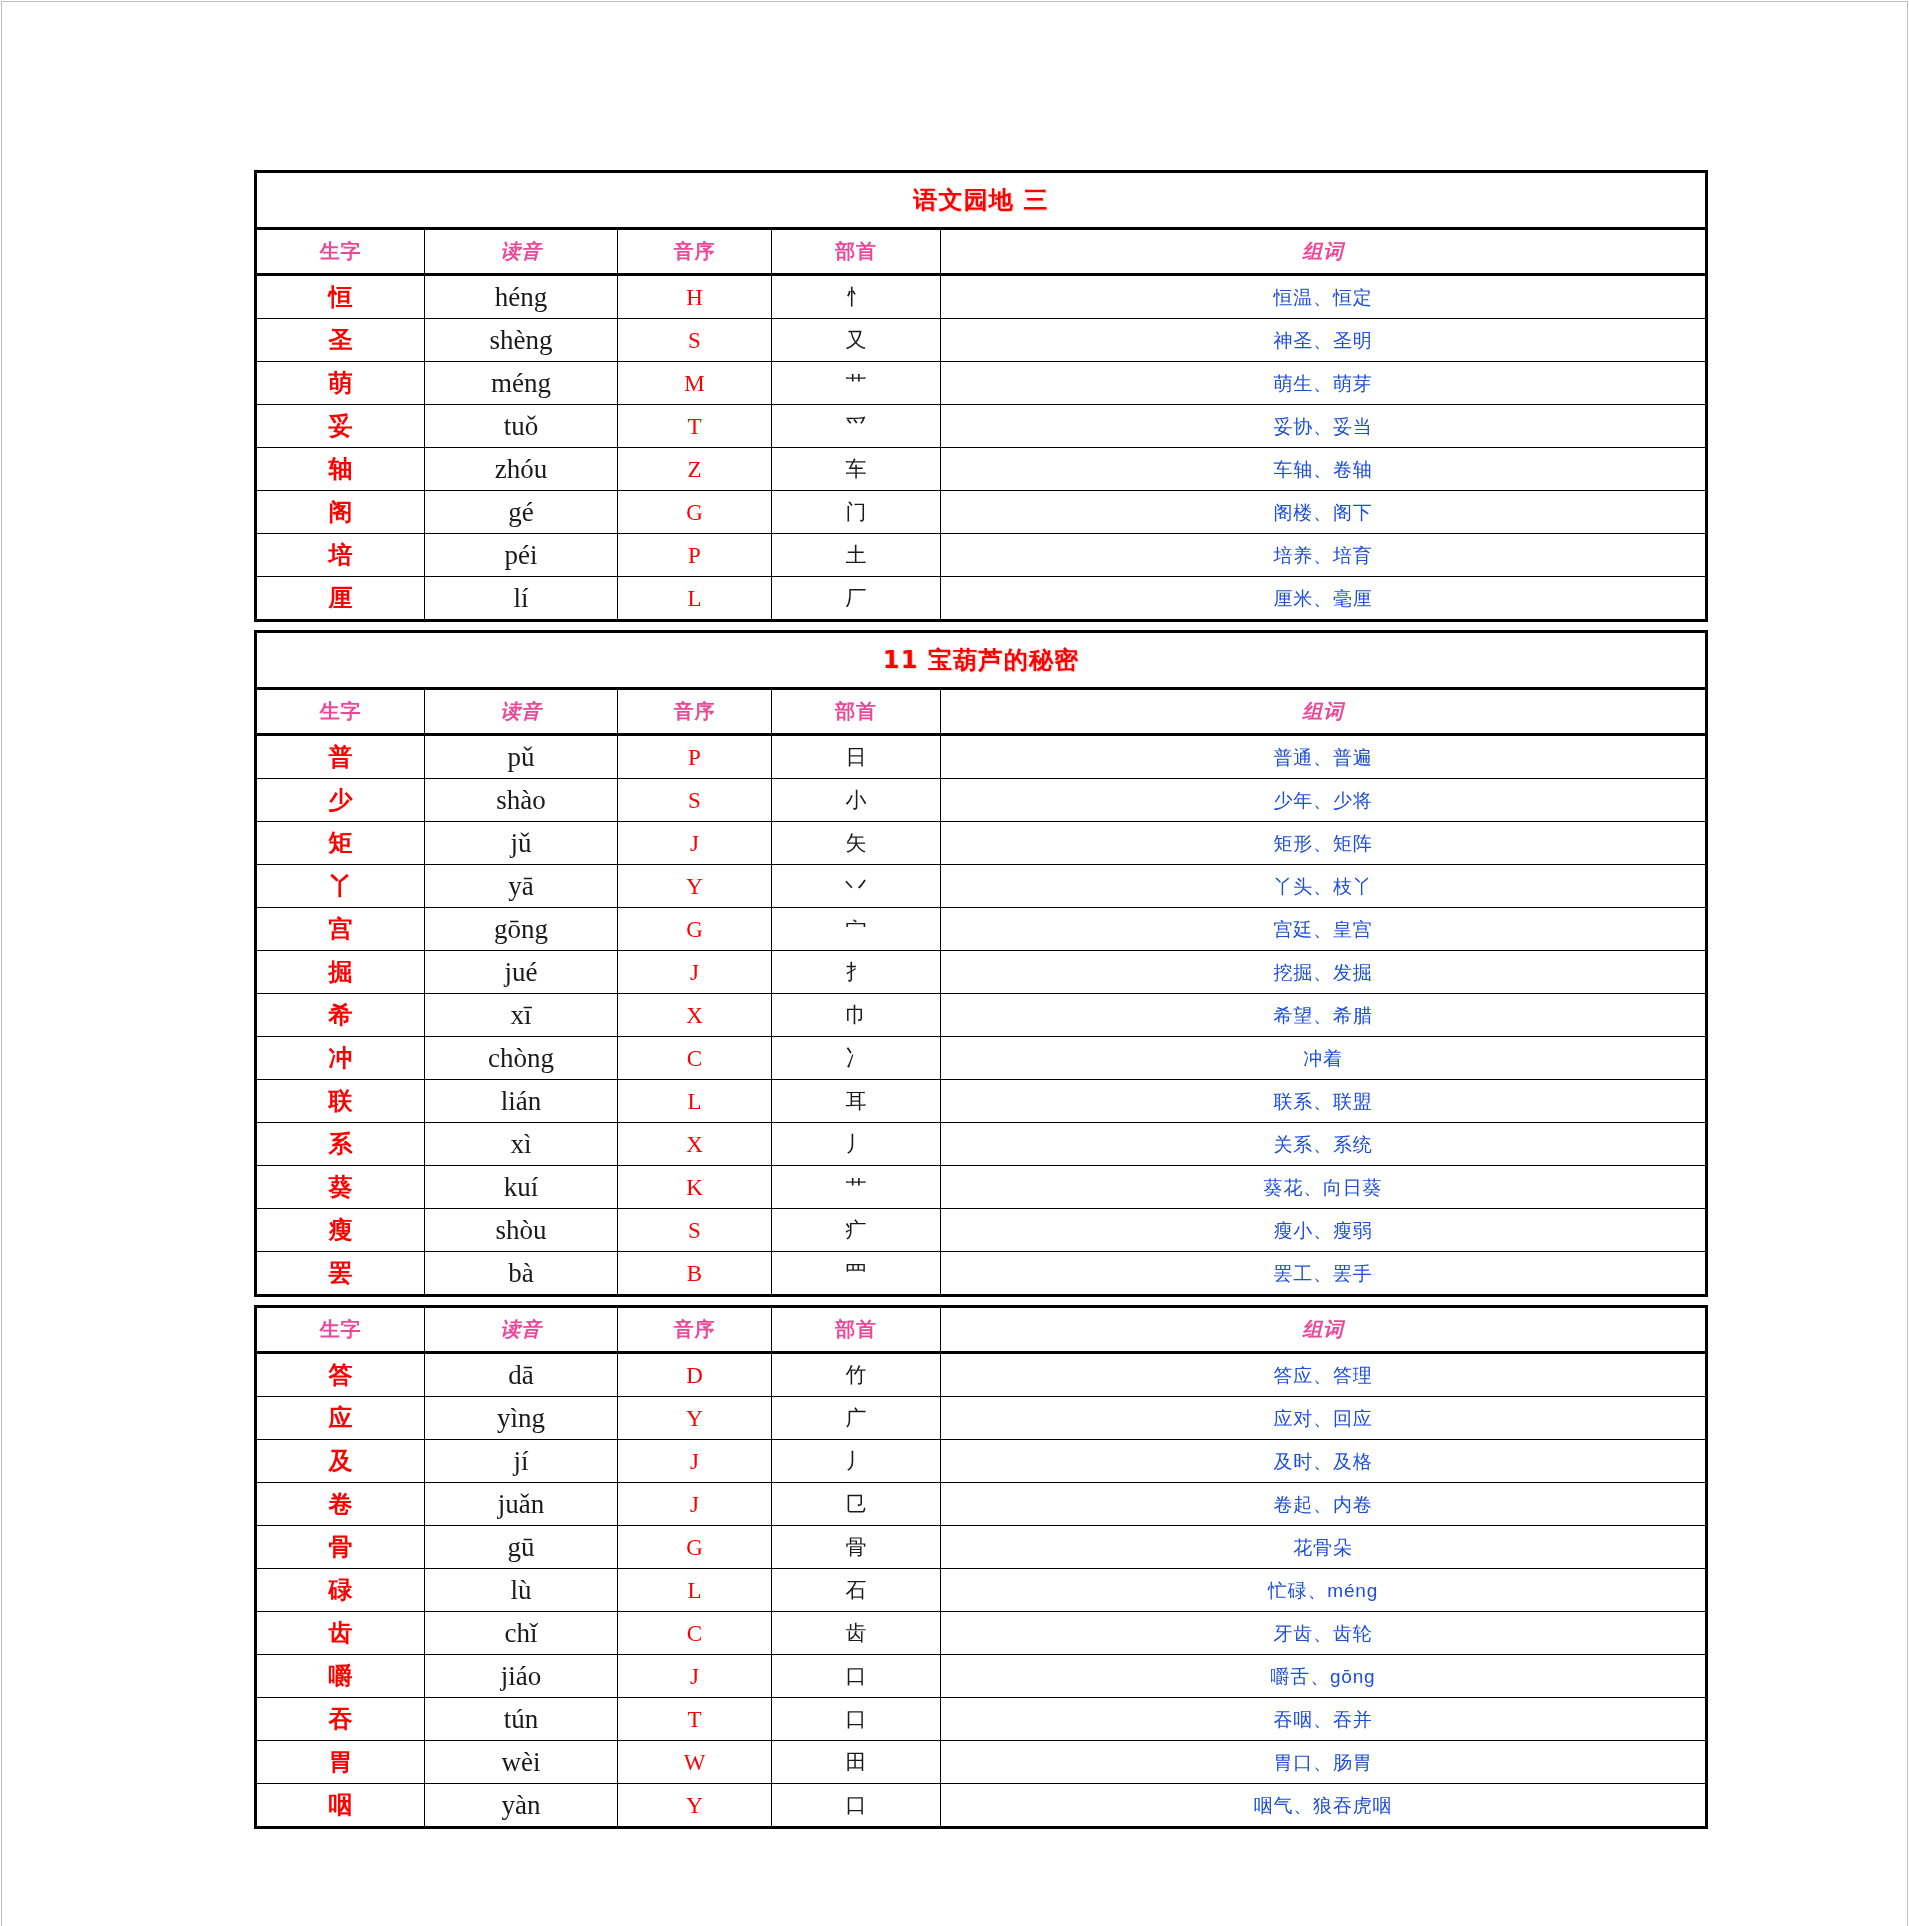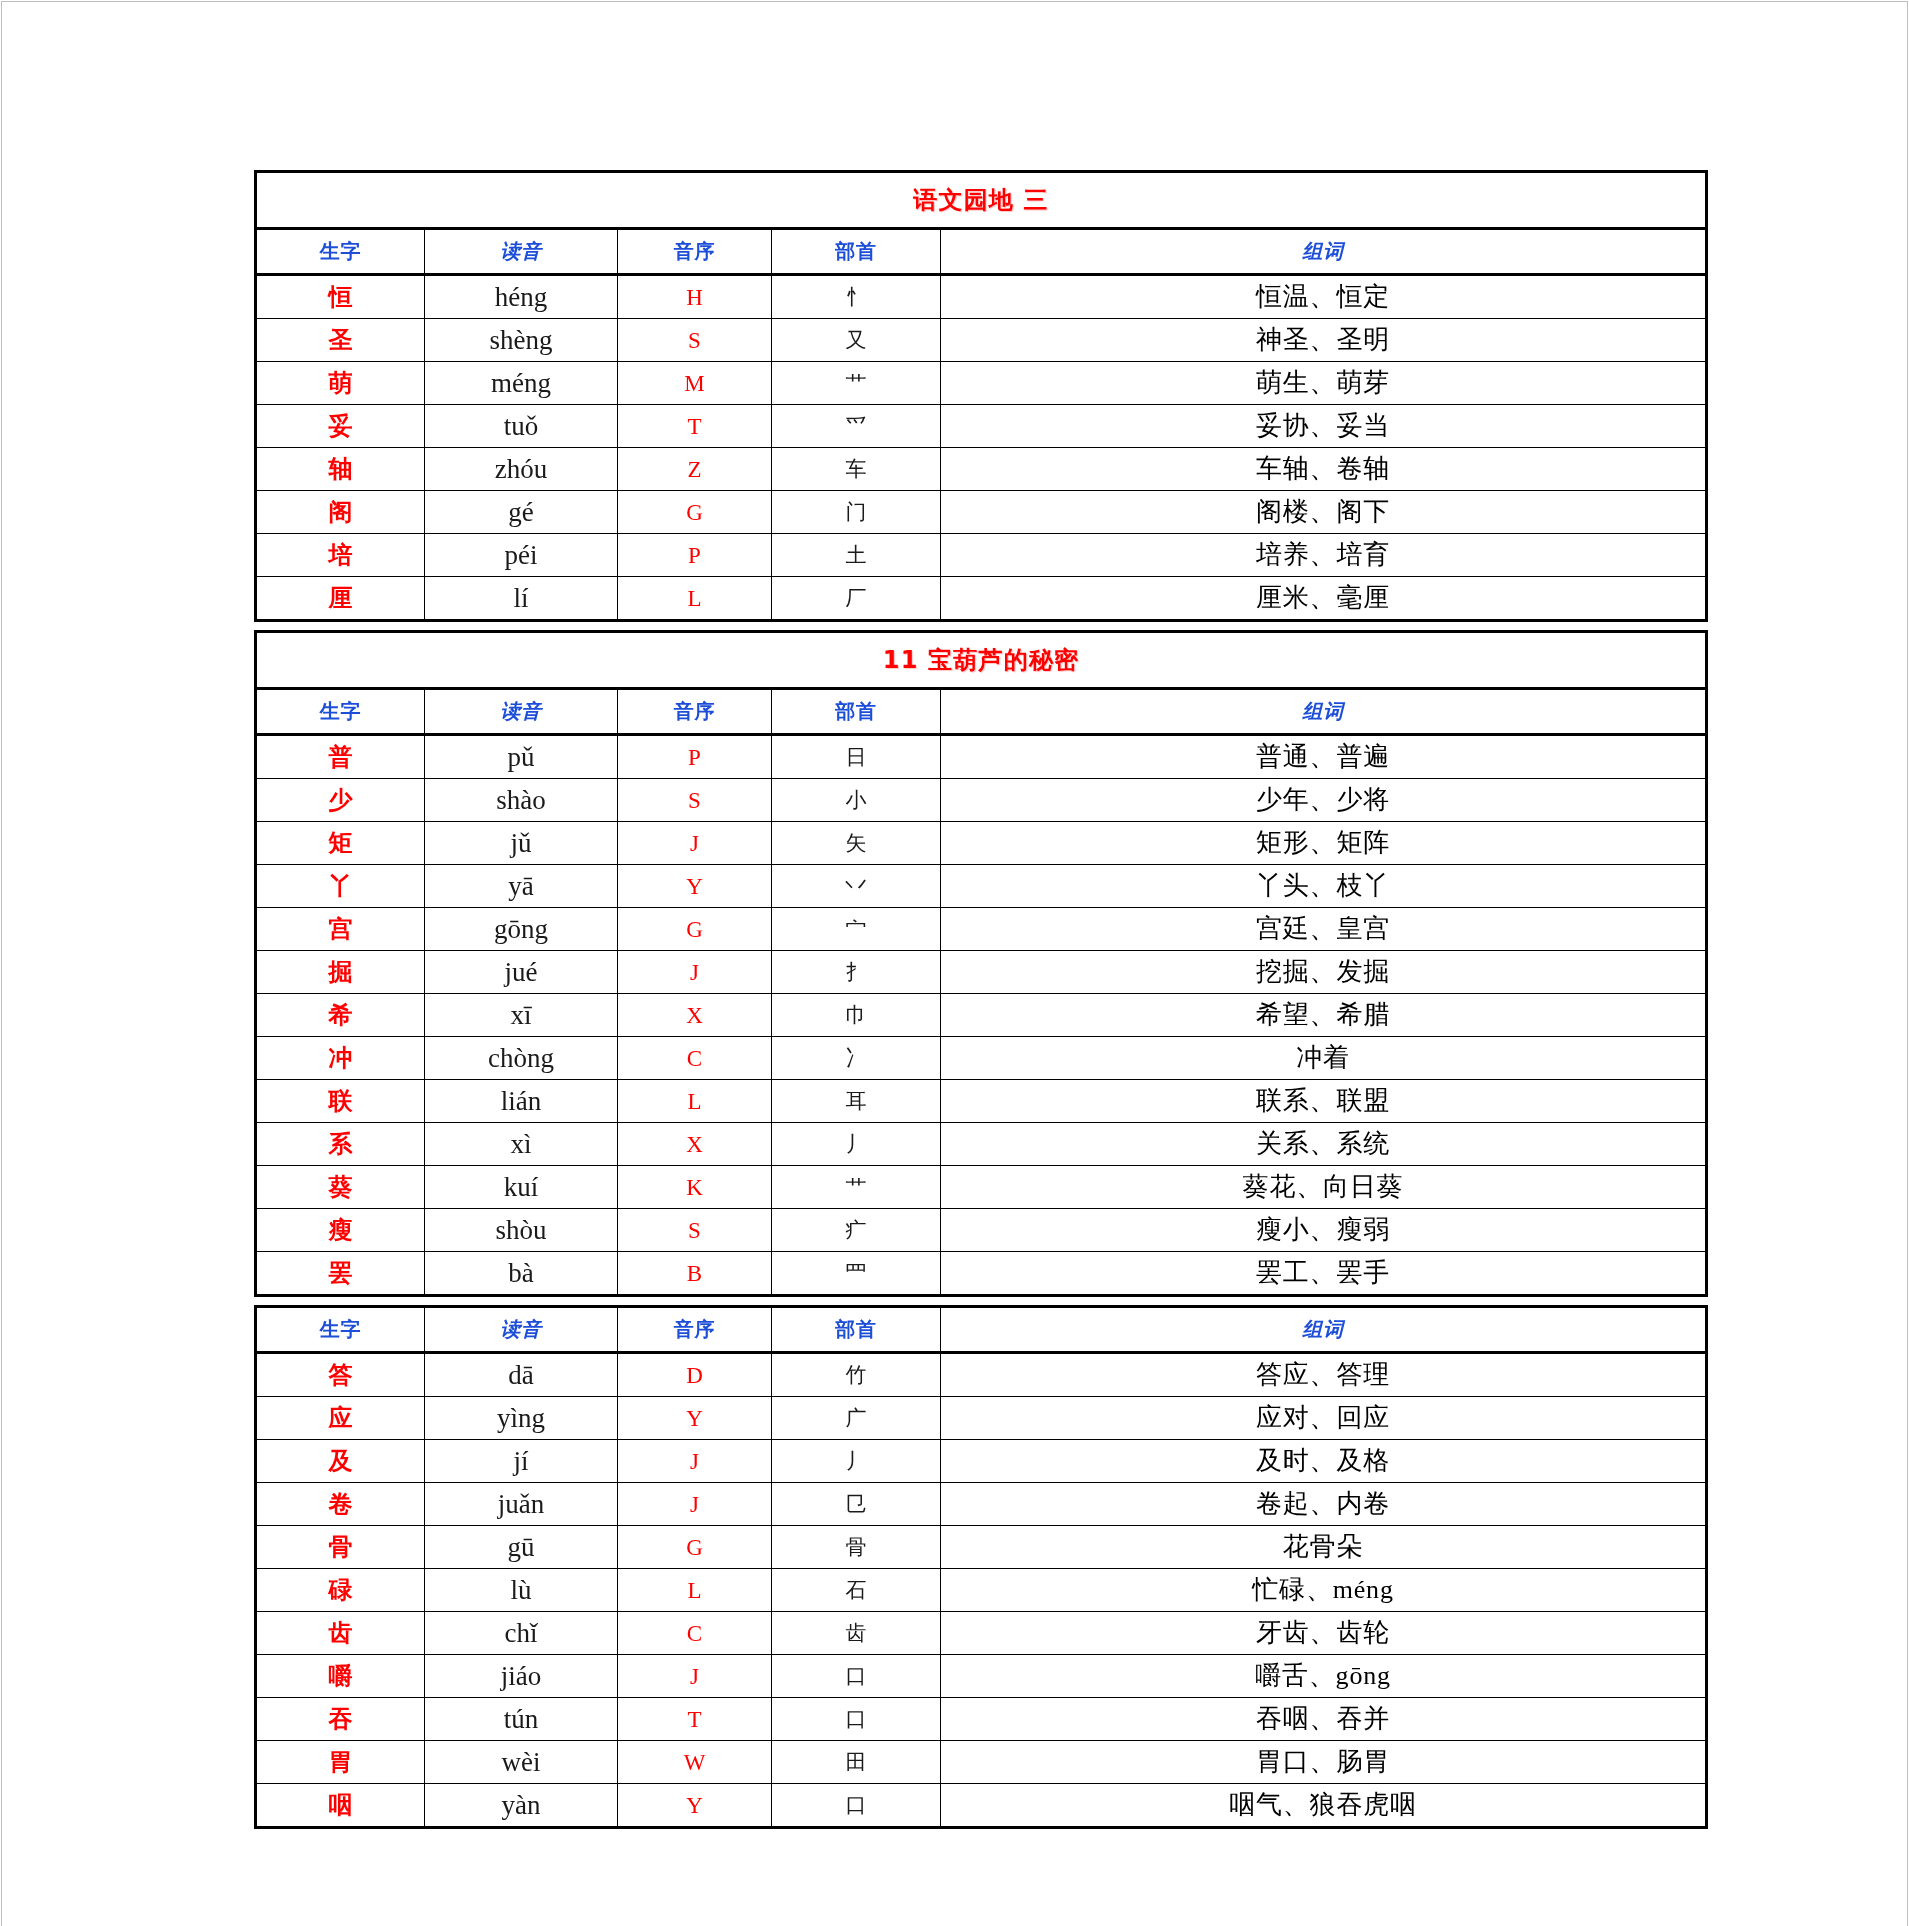--- a/index.html
+++ b/index.html
@@ -86,21 +86,21 @@
   }
 
   
   tr.head-row th {
     height: 43px;
     border-top: 3.5px solid #000000;
     border-bottom: 3.5px solid #000000;
     font-family: "DejaVu Sans", "Liberation Sans", sans-serif;
     font-weight: bold;
     font-size: 20px;
-    color: #1d4ed8;
+    color: #ec4899;
     letter-spacing: 0.8px;
   }
   tr.head-row th:first-child { border-left: 3.5px solid #000000; }
   tr.head-row th:last-child  { border-right: 3.5px solid #000000; font-style: italic; }
 
   th.h-zi   { background: #9BDB6A; }
   th.h-yin  { background: #FCF4A3; font-style: italic; }
   th.h-seq  { background: #AEDCF4; }
   th.h-bs   { background: #FAD87C; }
   th.h-word { background: #F68B8B; }
@@ -130,23 +130,23 @@
     font-size: 23px;
     line-height: 1;
   }
   .cell-bs {
     color: #1a1a1a;
     font-family: "Liberation Serif", "DejaVu Serif", serif;
     font-size: 21px;
     line-height: 1;
   }
   .cell-word {
-    color: #000000;
-    font-family: Liberation Serif, serif;
-    font-size: 26px;
+    color: #1d4ed8;
+    font-family: Liberation Sans, sans-serif;
+    font-size: 19px;
     letter-spacing: 0.8px;
     line-height: 1;
   }
 </style>
 </head>
 <body>
 
 <div class="page">
   <div class="page-frame"></div>
 

